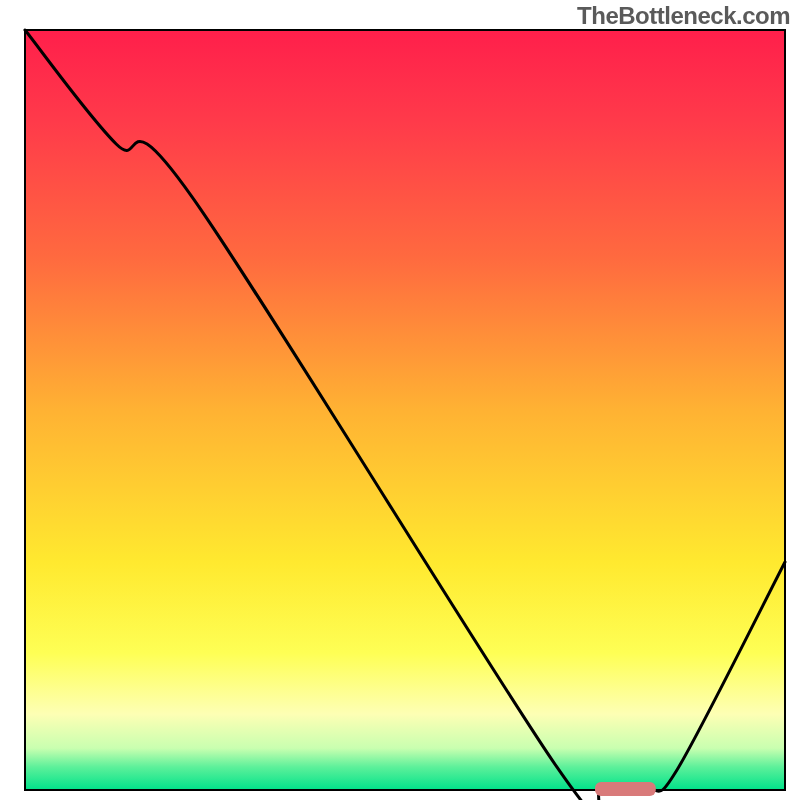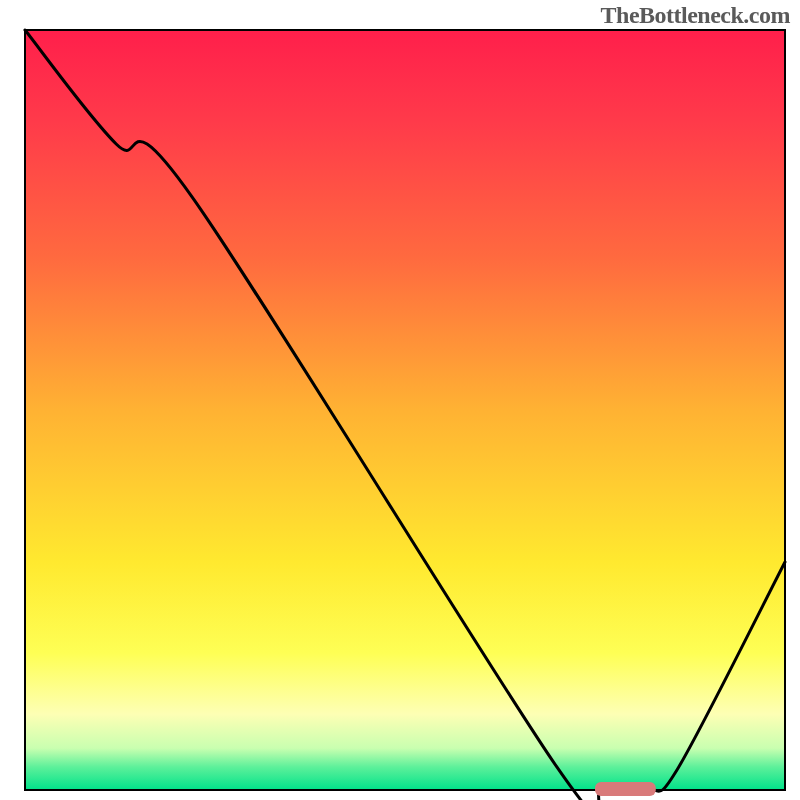--- a/index.html
+++ b/index.html
@@ -17,21 +17,20 @@
   }
   .watermark {
     position: absolute;
     top: 2px;
     right: 10px;
     font-size: 24px;
     font-weight: bold;
     color: #5a5a5a;
     letter-spacing: -0.5px;
     z-index: 10;
-    font-family: Liberation Serif, serif;
   }
   svg.chart {
     position: absolute;
     top: 0;
     left: 0;
   }
 </style>
 </head>
 <body>
 

